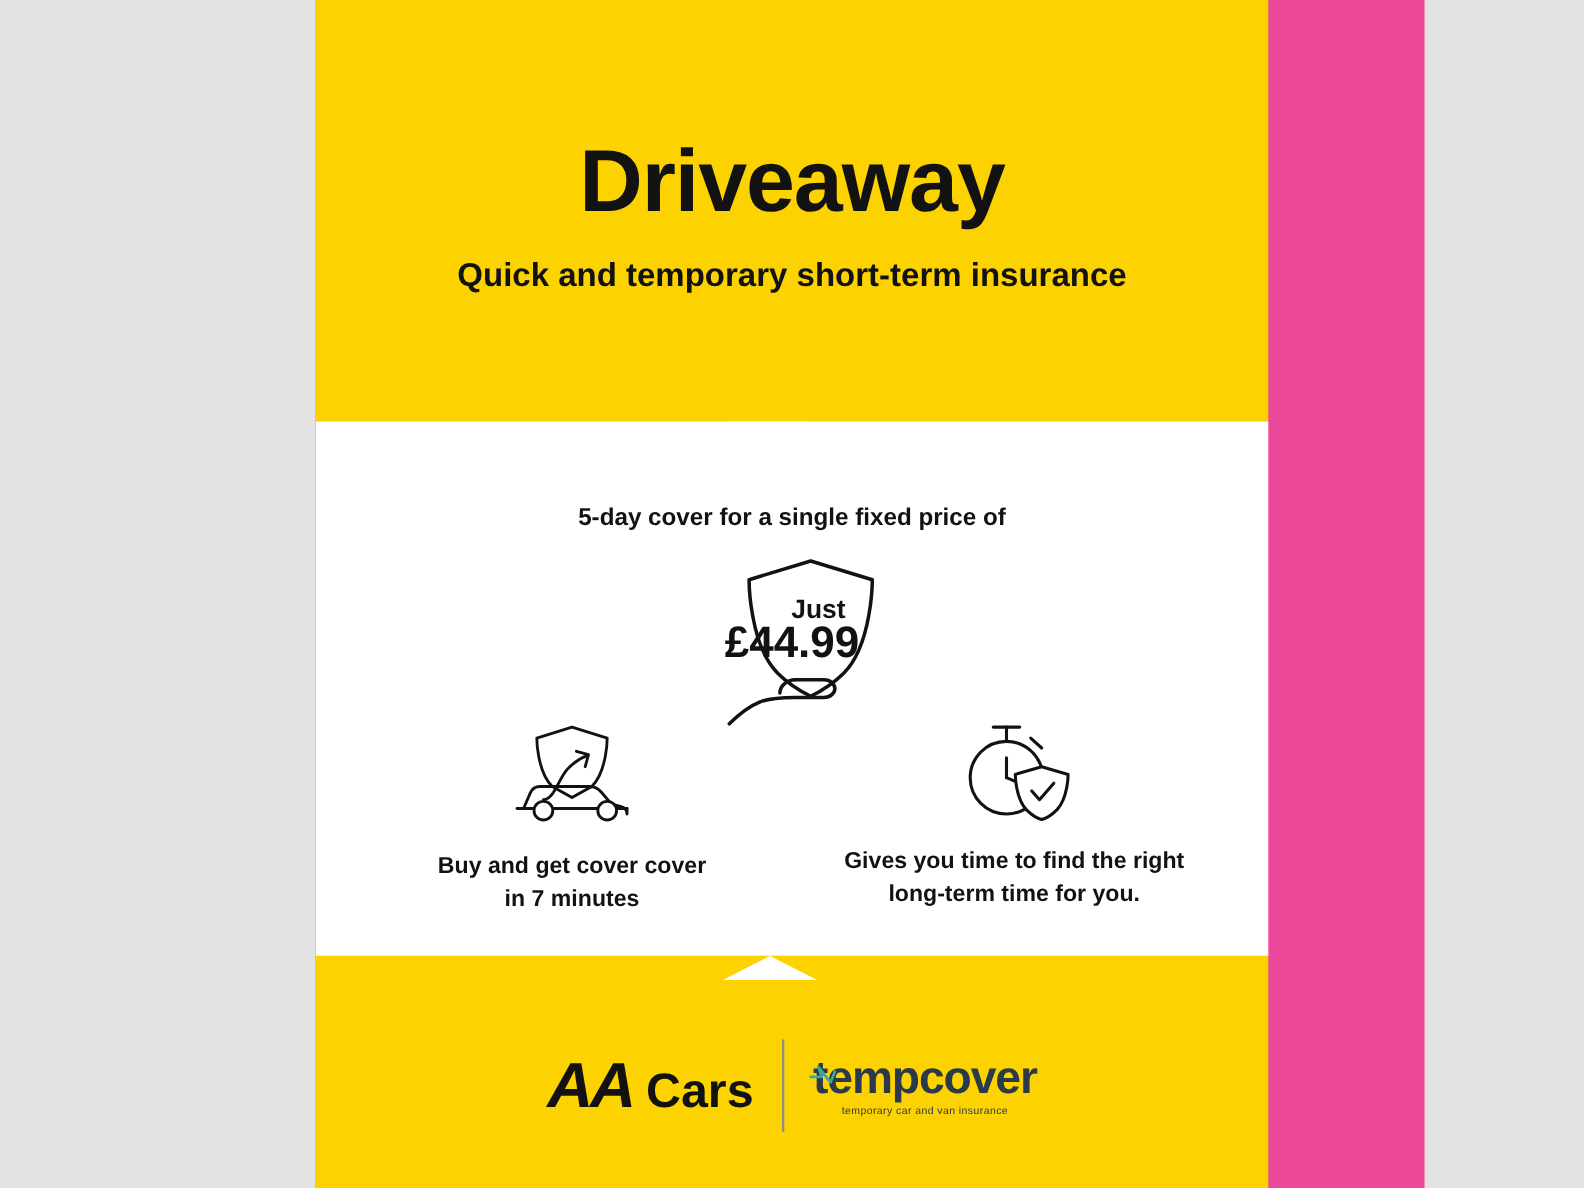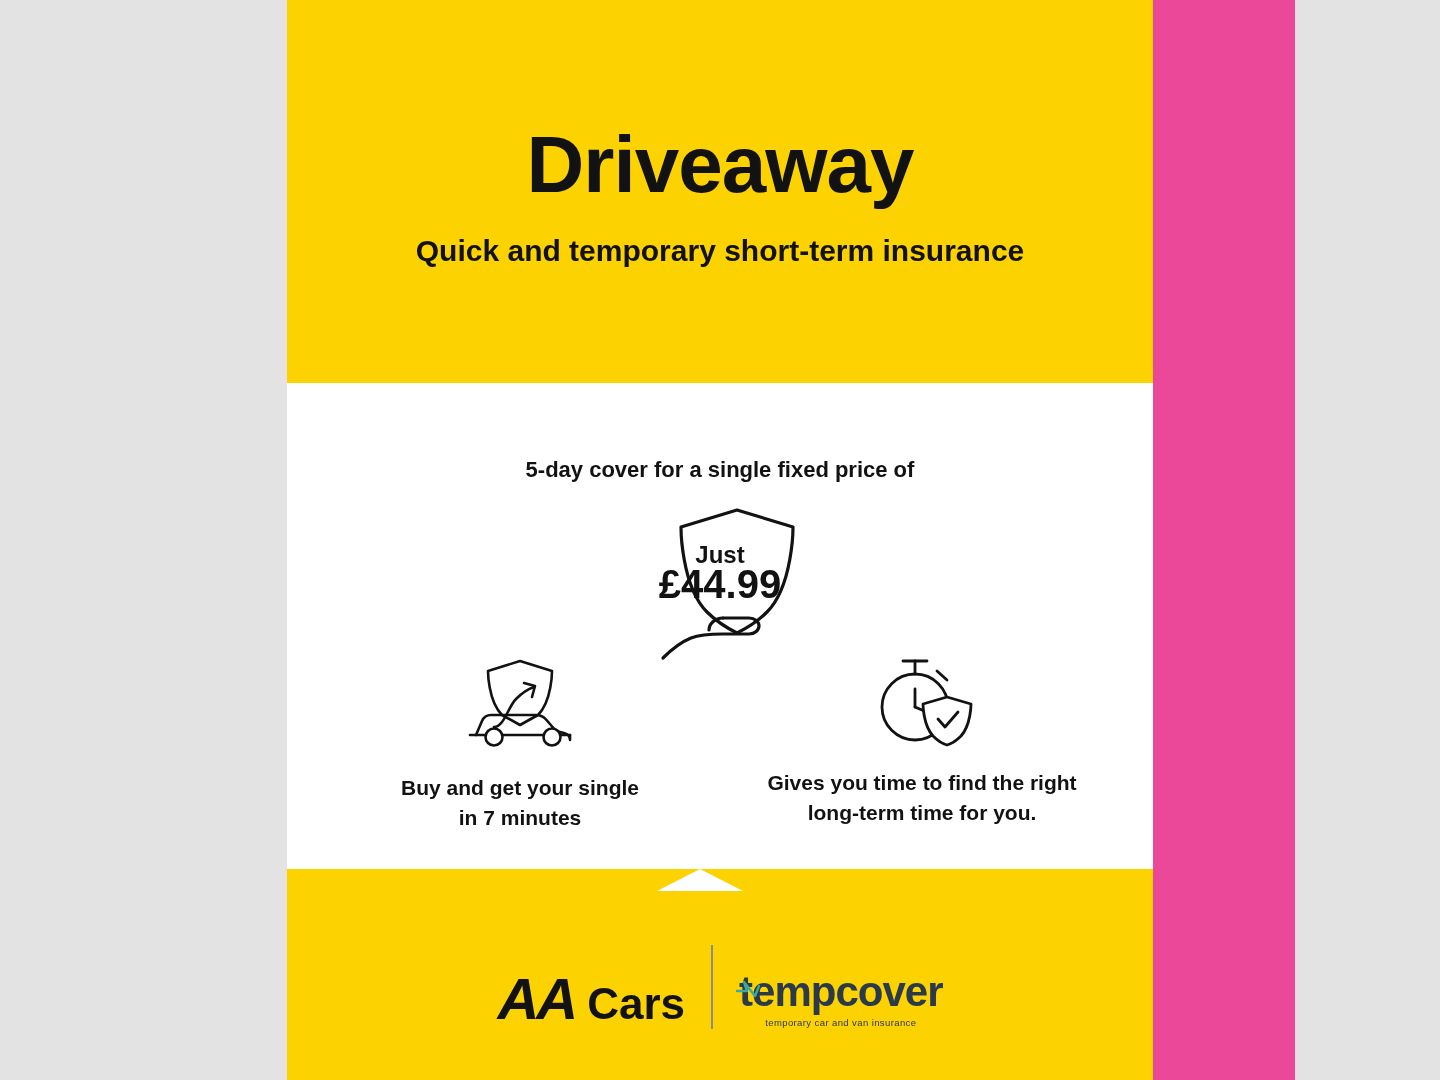--- a/index.html
+++ b/index.html
@@ -107,20 +107,21 @@
   .price-just {
     position: absolute;
     left: 0;
     top: 540px;
     width: 866px;
     text-align: center;
     font-size: 24px;
     line-height: 30px;
     font-weight: bold;
     color: #121212;
+    padding-left: 24px;
   }
   .price-amount {
     position: absolute;
     left: 0;
     top: 566px;
     width: 866px;
     text-align: center;
     font-size: 40px;
     line-height: 36px;
     font-weight: bold;
@@ -168,21 +169,21 @@
     border-right: 43px solid transparent;
     border-bottom: 22px solid #ffffff;
   }
 
   .logos {
     position: absolute;
     left: 0;
     top: 945px;
     width: 866px;
     display: flex;
-    align-items: flex-end;
+    align-items: center;
     justify-content: center;
     gap: 26px;
   }
   .aa-logo {
     font-size: 58px;
     line-height: 58px;
     font-weight: bold;
     font-style: italic;
     color: #121212;
     letter-spacing: -3px;
@@ -258,21 +259,21 @@
         <path d="M60 6 L92 16 C92 16 92 46 78 60 L60 70 L42 60 C28 46 28 16 28 16 L60 6 Z" stroke="#121212" stroke-width="2.6" fill="none" stroke-linejoin="round"></path>
         <path d="M16 80 L22 66 C23.5 62.5 27 60 31 60 L76 60 C80 60 84 62 86.5 65 L96 76 L104 78 C108 79 110 82 110 85 L110 80" stroke="#121212" stroke-width="2.6" fill="none" stroke-linecap="round" stroke-linejoin="round"></path>
         <path d="M10 80 L110 80" stroke="#121212" stroke-width="2.6" stroke-linecap="round"></path>
         <circle cx="34" cy="82" r="8.5" stroke="#121212" stroke-width="2.6" fill="#fff"></circle>
         <circle cx="92" cy="82" r="8.5" stroke="#121212" stroke-width="2.6" fill="#fff"></circle>
         <path d="M34 72 C44 72 48 52 56 44 C62 38 68 34 74 32" stroke="#121212" stroke-width="2.6" fill="none" stroke-linecap="round"></path>
         <path d="M64 28 L75 31 L72 42" stroke="#121212" stroke-width="2.6" fill="none" stroke-linecap="round" stroke-linejoin="round"></path>
       </svg>
     </div>
     <div class="ftext">
-      <span>Buy and get your single</span><br>
+      <span>Buy and get cover cover</span><br>
       <span>in 7 minutes</span>
     </div>
   </div>
 
   <div class="feature right">
     <div class="ficon">
       <svg width="110" height="102" viewBox="0 0 110 102" fill="none" xmlns="http://www.w3.org/2000/svg">
         <circle cx="48" cy="58" r="33" stroke="#121212" stroke-width="2.8" fill="none"></circle>
         <path d="M36 12 L60 12" stroke="#121212" stroke-width="2.8" stroke-linecap="round"></path>
         <path d="M48 12 L48 25" stroke="#121212" stroke-width="2.8" stroke-linecap="round"></path>

